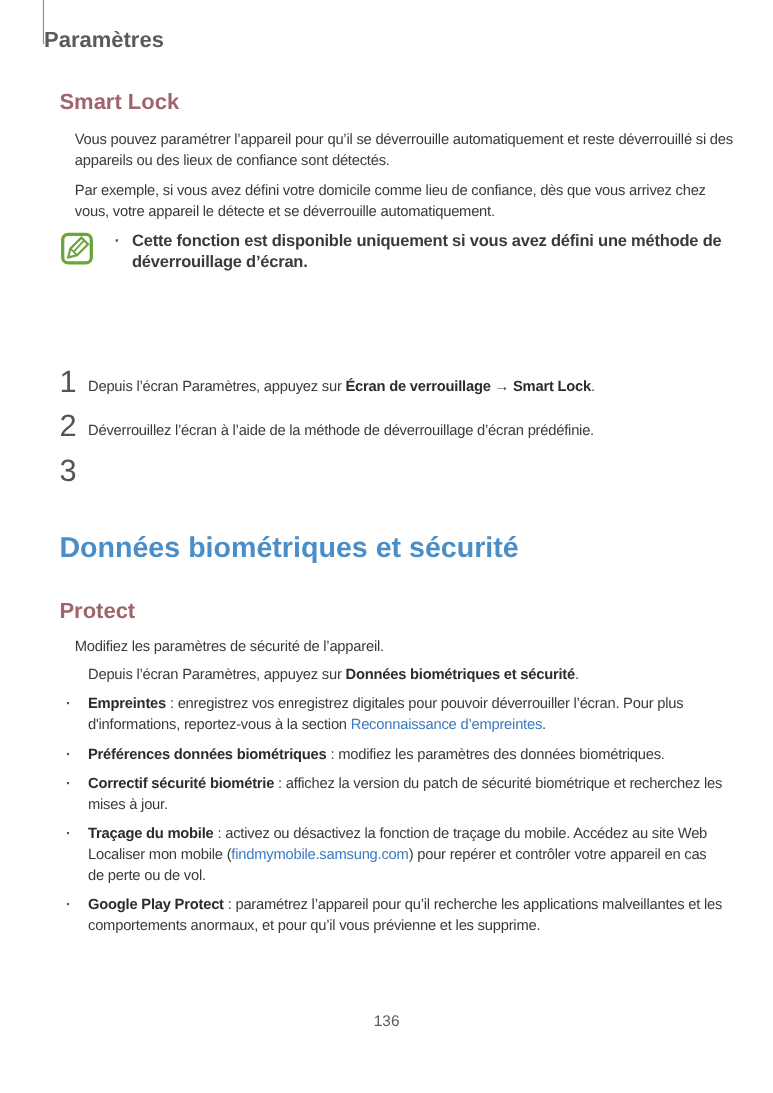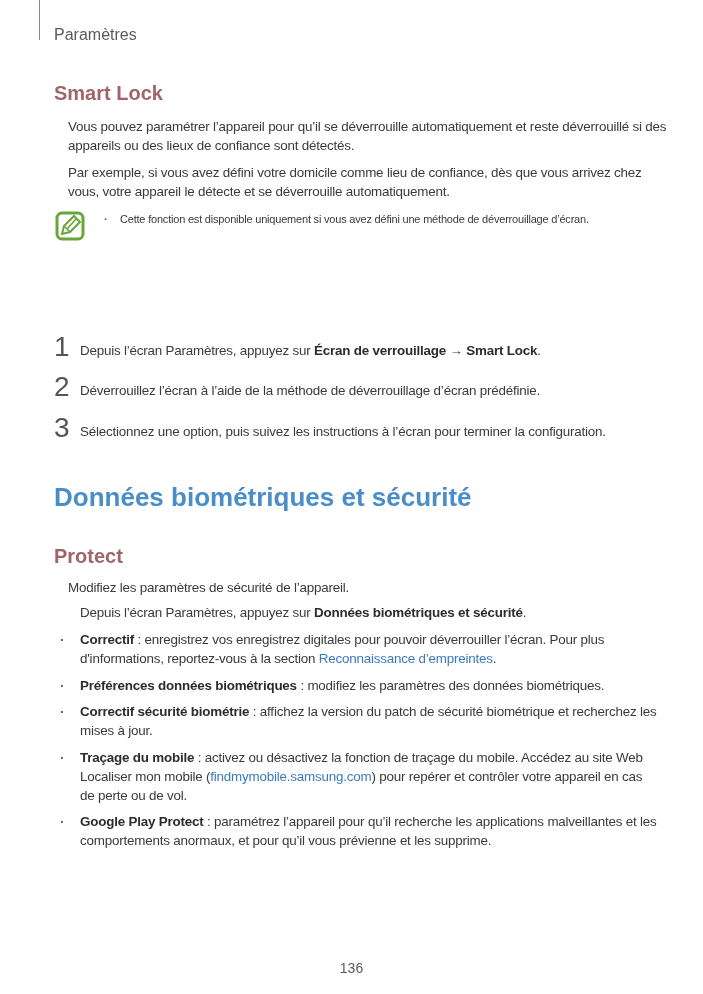--- a/index.html
+++ b/index.html
@@ -1,35 +1,35 @@
 <!DOCTYPE html>
 <html><head>
 <meta charset="utf-8">
 <style>
   html, body { margin:0; padding:0; background:#ffffff; }
   body { width:703px; height:994px; position:relative; overflow:hidden;
          font-family:"Liberation Sans", sans-serif; color:#3a3a3a; }
   .header-rule { position:absolute; left:39px; top:0; width:1px; height:40px; background:#8a8a8a; }
-  .header-title { position:absolute; left:54px; top:26px; font-size:16px; color:#5a5a5a; }
+  .header-title { position:absolute; left:40px; top:26px; font-size:20px; color:#5a5a5a;font-weight:bold; }
   .h2 { position:absolute; left:54px; font-size:20px; font-weight:bold; color:#a0656a; }
   .h1 { position:absolute; left:54px; font-size:26px; font-weight:bold; color:#4a8ec9; }
   .para { position:absolute; left:68px; width:600px; font-size:13.4px; line-height:19px; color:#3a3a3a; letter-spacing:-0.2px; }
   .note-icon { position:absolute; left:55px; top:211px; width:30px; height:30px; }
   .note-list { position:absolute; left:102px; top:210px; width:560px; margin:0; padding:0; list-style:none; }
-  .note-list li { position:relative; padding-left:18px; font-size:11px; line-height:19px; margin-bottom:8px; letter-spacing:-0.2px;}
+  .note-list li { position:relative; padding-left:18px; font-size:15px; line-height:19px; margin-bottom:8px; letter-spacing:-0.2px;font-weight:bold;}
   .note-list li::before { content:"·"; position:absolute; left:2px; top:0; font-weight:bold; color:#555; }
   .step { position:absolute; left:54px; width:620px; height:30px; }
   .step .num { position:absolute; left:0; top:-6px; font-size:28px; color:#555; font-weight:normal; }
   .step .txt { position:absolute; left:26px; top:4px; font-size:13.4px; line-height:19px; letter-spacing:-0.2px; }
   b { font-weight:bold; color:#2c2c2c; }
   .link { color:#3a7bbf; }
   .opt-list { position:absolute; left:58px; top:630px; width:600px; margin:0; padding:0; list-style:none; }
   .opt-list li { position:relative; padding-left:22px; font-size:13.4px; line-height:19px; margin-bottom:7.5px; letter-spacing:-0.2px; }
   .opt-list li::before { content:"·"; position:absolute; left:2px; top:0; font-weight:bold; color:#555; }
-  .page-num { position:absolute; left:0; width:703px; top:960px; text-align:center; font-size:14px; color:#5a5a5a; }
+  .page-num { position:absolute; left:0; width:703px; top:920px; text-align:center; font-size:14px; color:#5a5a5a; }
 </style>
 </head>
 <body>
 
 <div class="header-rule"></div>
 <div class="header-title">Paramètres</div>
 
 <div class="h2" style="top:82px;">Smart Lock</div>
 <div class="para" style="top:117px;">Vous pouvez paramétrer l’appareil pour qu’il se déverrouille automatiquement et reste déverrouillé si des appareils ou des lieux de confiance sont détectés.</div>
 <div class="para" style="top:163px;">Par exemple, si vous avez défini votre domicile comme lieu de confiance, dès que vous arrivez chez vous, votre appareil le détecte et se déverrouille automatiquement.</div>
@@ -46,29 +46,28 @@
 <div class="step" style="top:337px;">
   <span class="num">1</span>
   <span class="txt"><span>Depuis l’écran Paramètres, appuyez sur </span><b>Écran de verrouillage</b><span> → </span><b>Smart Lock</b><span>.</span></span>
 </div>
 <div class="step" style="top:377px;">
   <span class="num">2</span>
   <span class="txt">Déverrouillez l’écran à l’aide de la méthode de déverrouillage d’écran prédéfinie.</span>
 </div>
 <div class="step" style="top:418px;">
   <span class="num">3</span>
-  <span class="txt">Sélectionnez une option, puis suivez les instructions à l’écran pour terminer la configuration.</span>
 </div>
 
 <div class="h1" style="top:482px;">Données biométriques et sécurité</div>
 <div class="h2" style="top:545px;">Protect</div>
 <div class="para" style="top:578px;">Modifiez les paramètres de sécurité de l’appareil.</div>
 <div class="para" style="top:603px;margin-left:12px;"><span>Depuis l’écran Paramètres, appuyez sur </span><b>Données biométriques et sécurité</b><span>.</span></div>
 
 <ul class="opt-list">
-  <li><b>Correctif</b><span> : enregistrez vos enregistrez digitales pour pouvoir déverrouiller l’écran. Pour plus d'informations, reportez-vous à la section </span><span class="link">Reconnaissance d’empreintes</span><span>.</span></li>
+  <li><b>Empreintes</b><span> : enregistrez vos enregistrez digitales pour pouvoir déverrouiller l’écran. Pour plus d'informations, reportez-vous à la section </span><span class="link">Reconnaissance d’empreintes</span><span>.</span></li>
   <li><b>Préférences données biométriques</b><span> : modifiez les paramètres des données biométriques.</span></li>
   <li><b>Correctif sécurité biométrie</b><span> : affichez la version du patch de sécurité biométrique et recherchez les mises à jour.</span></li>
   <li><b>Traçage du mobile</b><span> : activez ou désactivez la fonction de traçage du mobile. Accédez au site Web Localiser mon mobile (</span><span class="link">findmymobile.samsung.com</span><span>) pour repérer et contrôler votre appareil en cas de perte ou de vol.</span></li>
   <li><b>Google Play Protect</b><span> : paramétrez l’appareil pour qu’il recherche les applications malveillantes et les comportements anormaux, et pour qu’il vous prévienne et les supprime.</span></li>
 </ul>
 
 <div class="page-num">136</div>
 
 </body></html>

